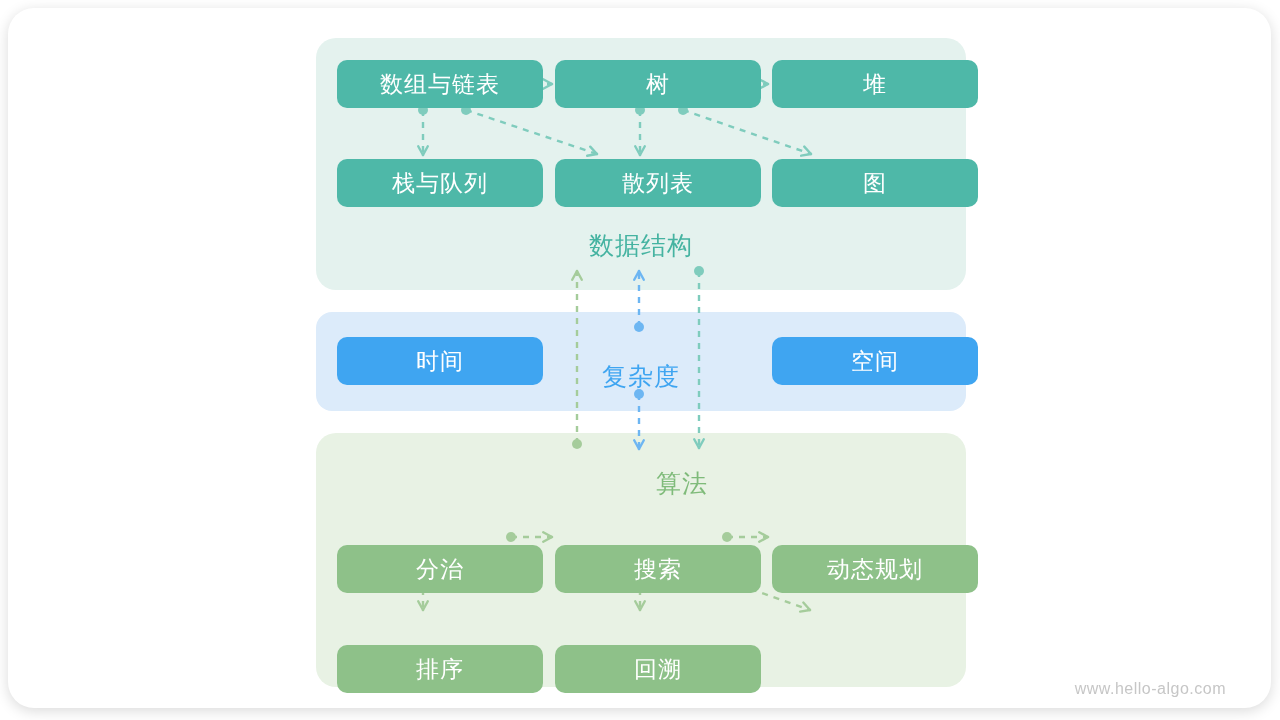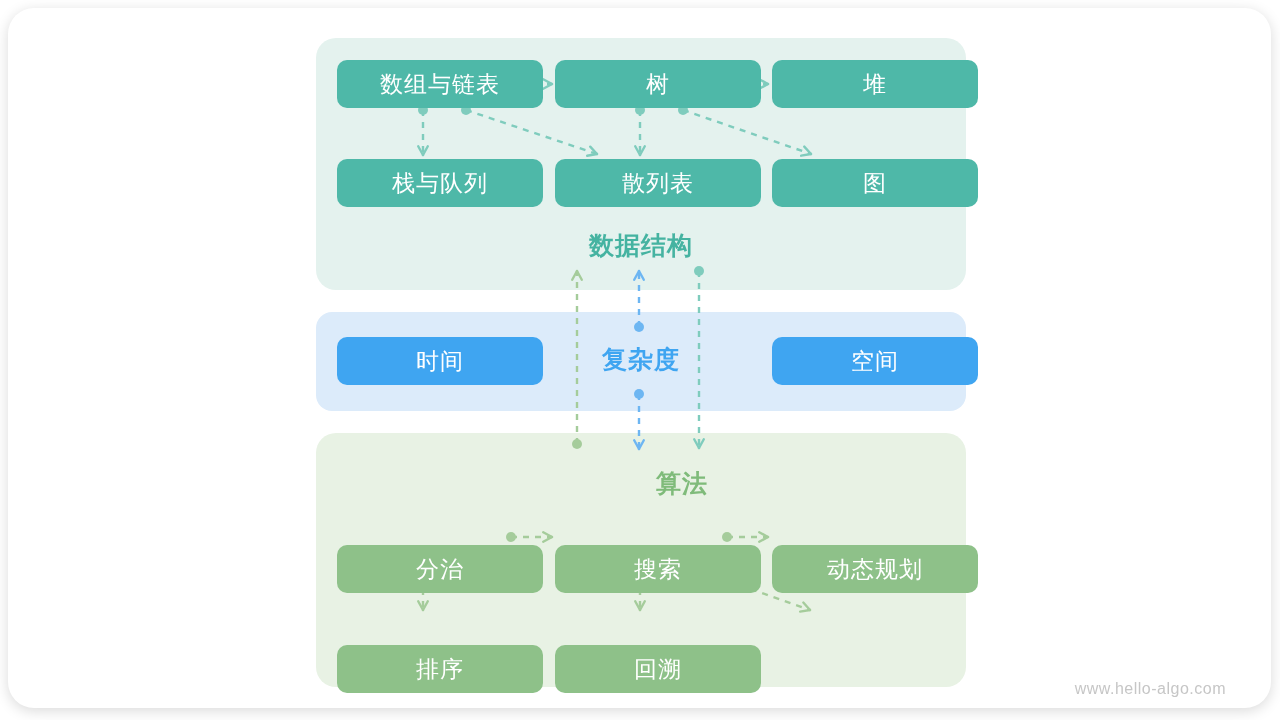--- a/index.html
+++ b/index.html
@@ -15,23 +15,23 @@
         display:flex;align-items:center;justify-content:center;
         color:var(--box-text,#fff);font-size:23px;font-weight:500;letter-spacing:1px;}
   .teal{background:var(--teal-box,#4eb8a8);}
   .blue{background:var(--blue-box,#3fa5f1);}
   .green{background:var(--green-box,#8ec189);margin-top:30px;}
   .c1{left:337px;} .c2{left:555px;} .c3{left:772px;}
   .r-ds1{top:60px;} .r-ds2{top:159px;}
   .r-cx{top:337px;}
   .r-al1{top:515px;} .r-al2{top:615px;}
   .band-label{position:absolute;left:316px;width:650px;text-align:center;
-              font-size:25px;font-weight:bold;letter-spacing:1px;}
+              font-size:25px;font-weight:normal;letter-spacing:1px;}
   .lbl-ds{top:229px;color:var(--teal-label,#45b3a1);}
-  .lbl-cx{top:343px;color:var(--blue-label,#3fa5f1);}
+  .lbl-cx{top:360px;color:var(--blue-label,#3fa5f1);}
   .lbl-al{top:467px;color:var(--green-label,#7fbb7a);margin-left:41px;}
   .edges{position:absolute;left:0;top:0;pointer-events:none;}
   .watermark{position:absolute;right:54px;bottom:22px;
              font-family:Liberation Sans, sans-serif;
              font-size:16px;color:var(--watermark,#c6c6c6);letter-spacing:0.5px;}
 </style>
 </head>
 <body>
 
 <div class="canvas">

